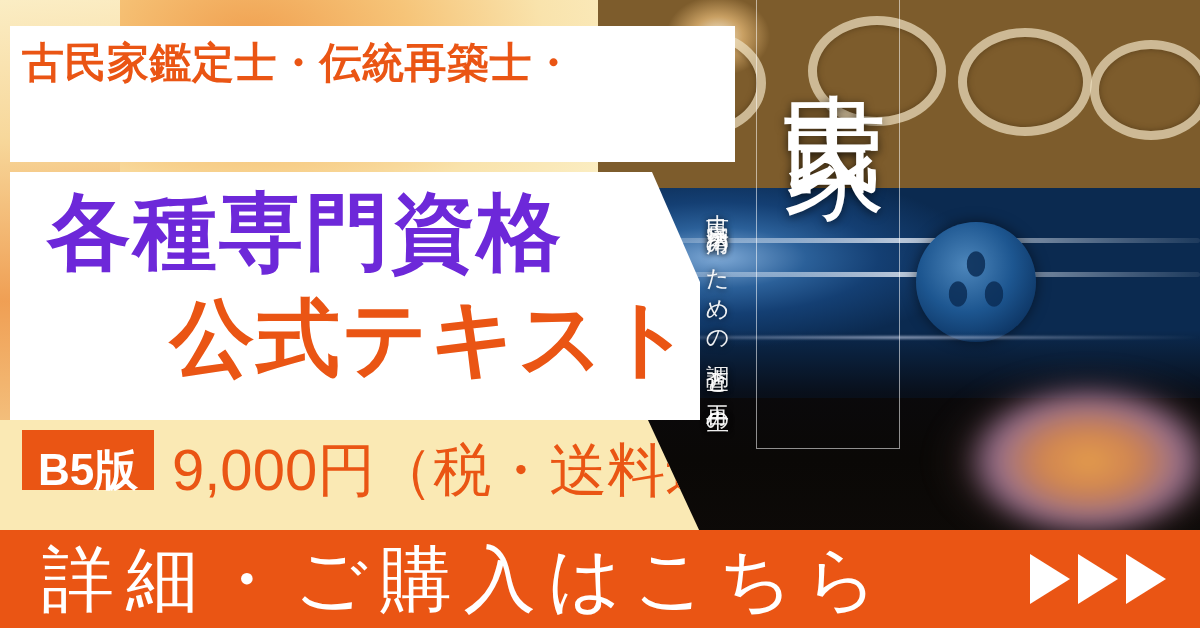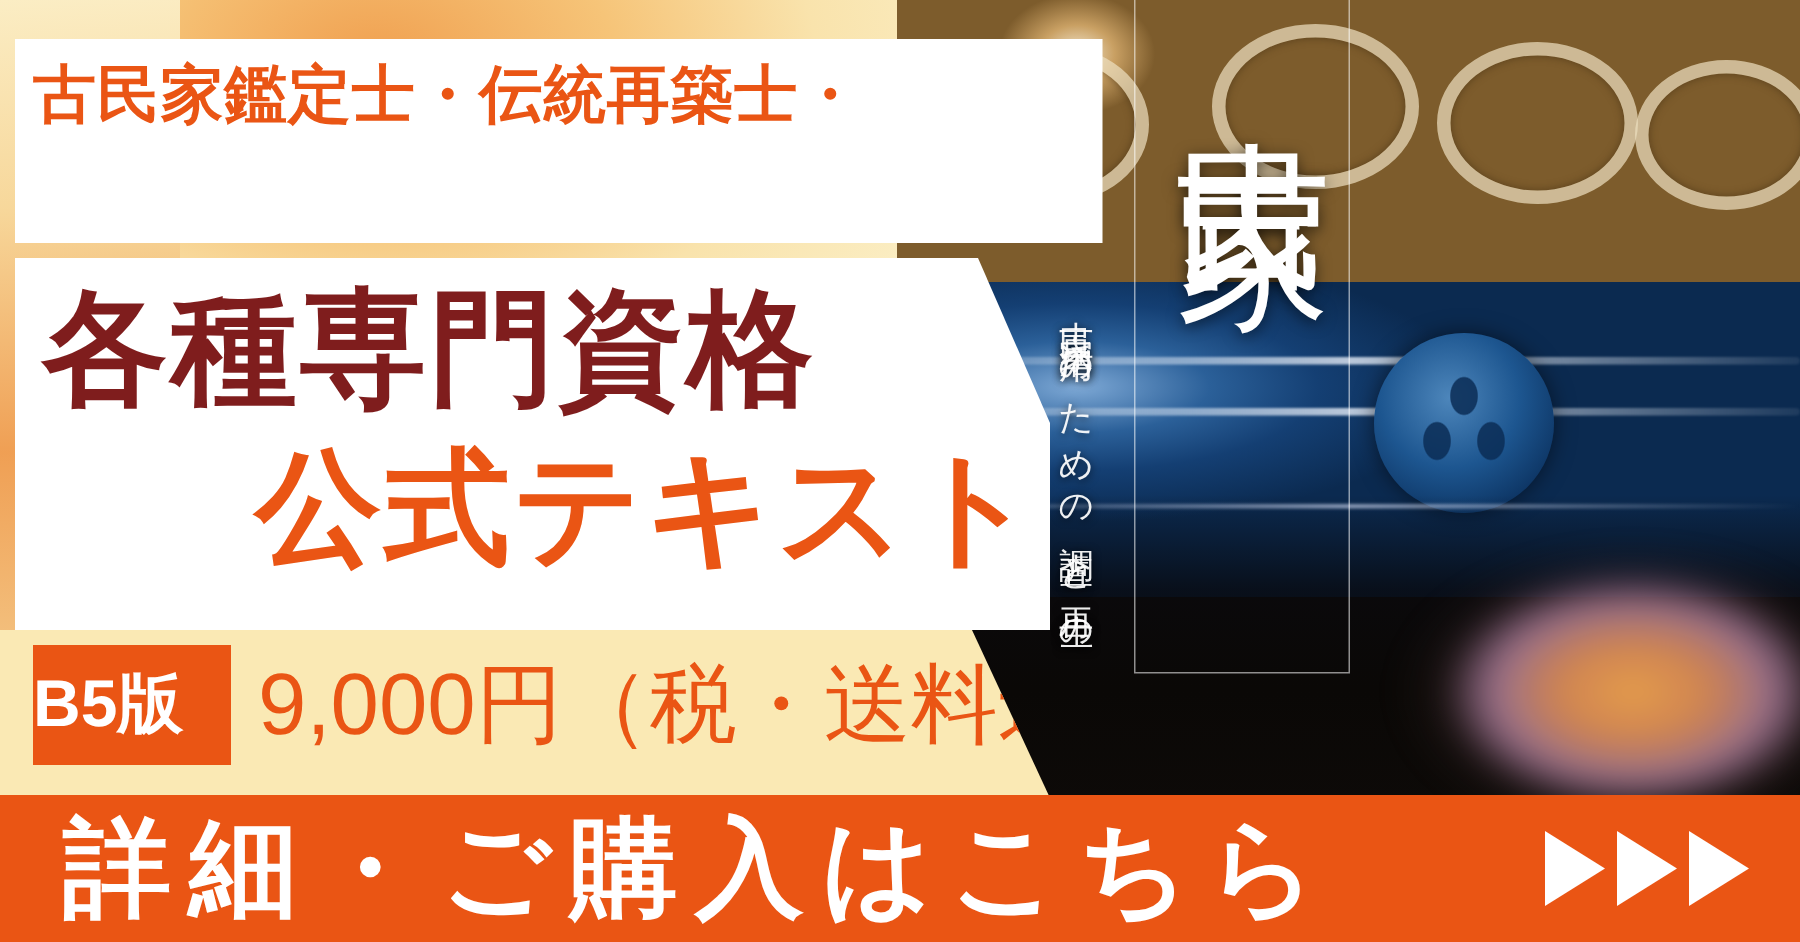--- a/index.html
+++ b/index.html
@@ -124,56 +124,56 @@
     letter-spacing:.5px;white-space:nowrap;
   }
 
   
   .panel-product{
     position:absolute;left:10px;top:172px;width:690px;height:248px;
     background:#ffffff;
     clip-path:polygon(0 0, 642px 0, 690px 110px, 690px 248px, 0 248px);
   }
   .product-l1{
-    position:absolute;left:18px;top:18px;
-    color:#7f1d1d;font-weight:700;font-size:84px;line-height:1;letter-spacing:2px;
+    position:absolute;left:37px;top:18px;
+    color:#6d28d9;font-weight:700;font-size:84px;line-height:1;letter-spacing:2px;
     white-space:nowrap;
   }
   .product-l2{
     position:absolute;left:160px;top:124px;
     color:#ea5514;font-weight:700;font-size:84px;line-height:1;letter-spacing:2px;
     white-space:nowrap;
   }
 
   
   .panel-price{
     position:absolute;left:0;top:420px;width:700px;height:112px;
     background:#fae9b4;
     clip-path:polygon(0 0, 648px 0, 700px 112px, 0 112px);
   }
   .badge-size{
-    position:absolute;left:22px;top:10px;width:132px;height:80px;
+    position:absolute;left:22px;top:10px;width:132px;height:60px;
     background:#ea5514;color:#ffffff;
-    font-weight:700;font-size:44px;line-height:80px;text-align:left;
+    font-weight:700;font-size:44px;line-height:80px;text-align:center;
     letter-spacing:0px;
   }
   .price-text{
     position:absolute;left:172px;top:16px;
     color:#ea5514;font-weight:400;font-size:58px;line-height:68px;
     letter-spacing:0px;white-space:nowrap;
   }
 
   
   .cta-bar{
     position:absolute;left:0;top:530px;width:1200px;height:98px;
     background:#ea5514;
   }
   .cta-text{
     position:absolute;left:42px;top:6px;
-    color:#ffffff;font-weight:700;font-size:72px;line-height:86px;
+    color:#ffffff;font-weight:400;font-size:72px;line-height:86px;
     letter-spacing:12px;white-space:nowrap;
   }
   .cta-arrows{
     position:absolute;right:34px;top:24px;display:flex;gap:8px;align-items:center;
   }
   .tri{
     width:0;height:0;
     border-top:25px solid transparent;
     border-bottom:25px solid transparent;
     border-left:40px solid #ffffff;

